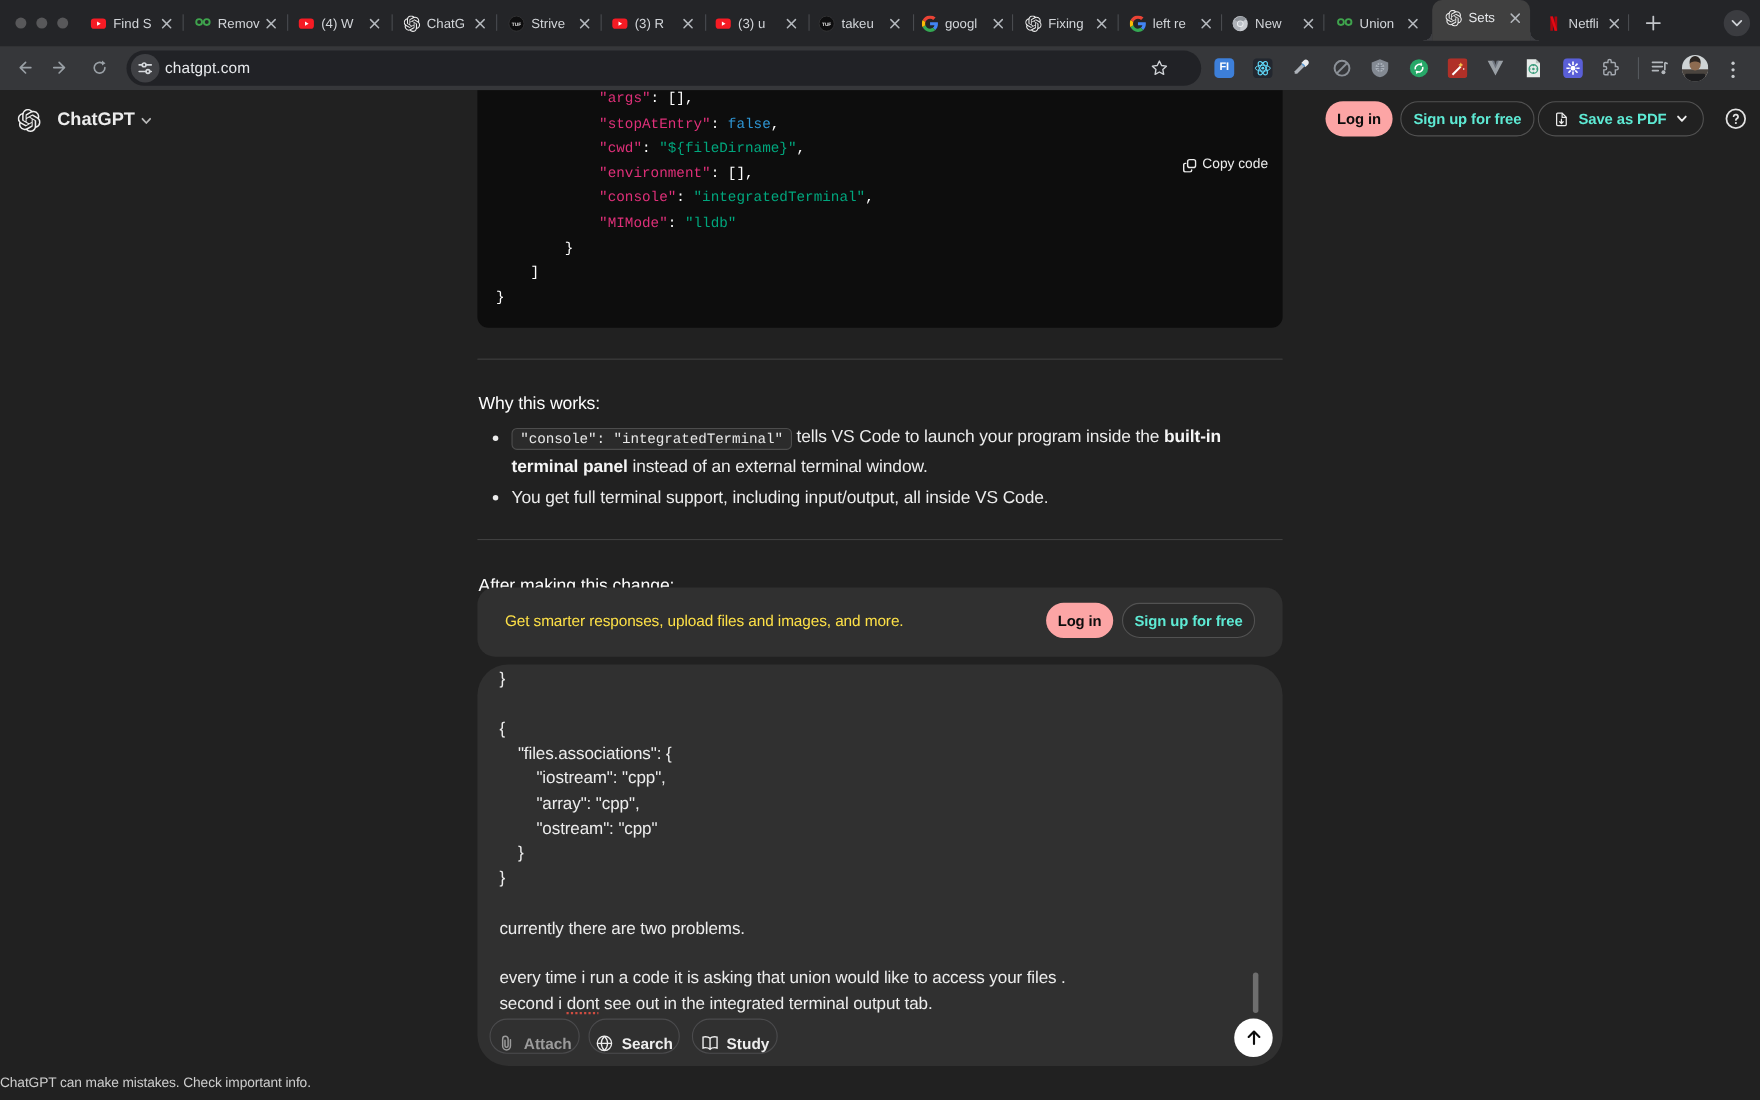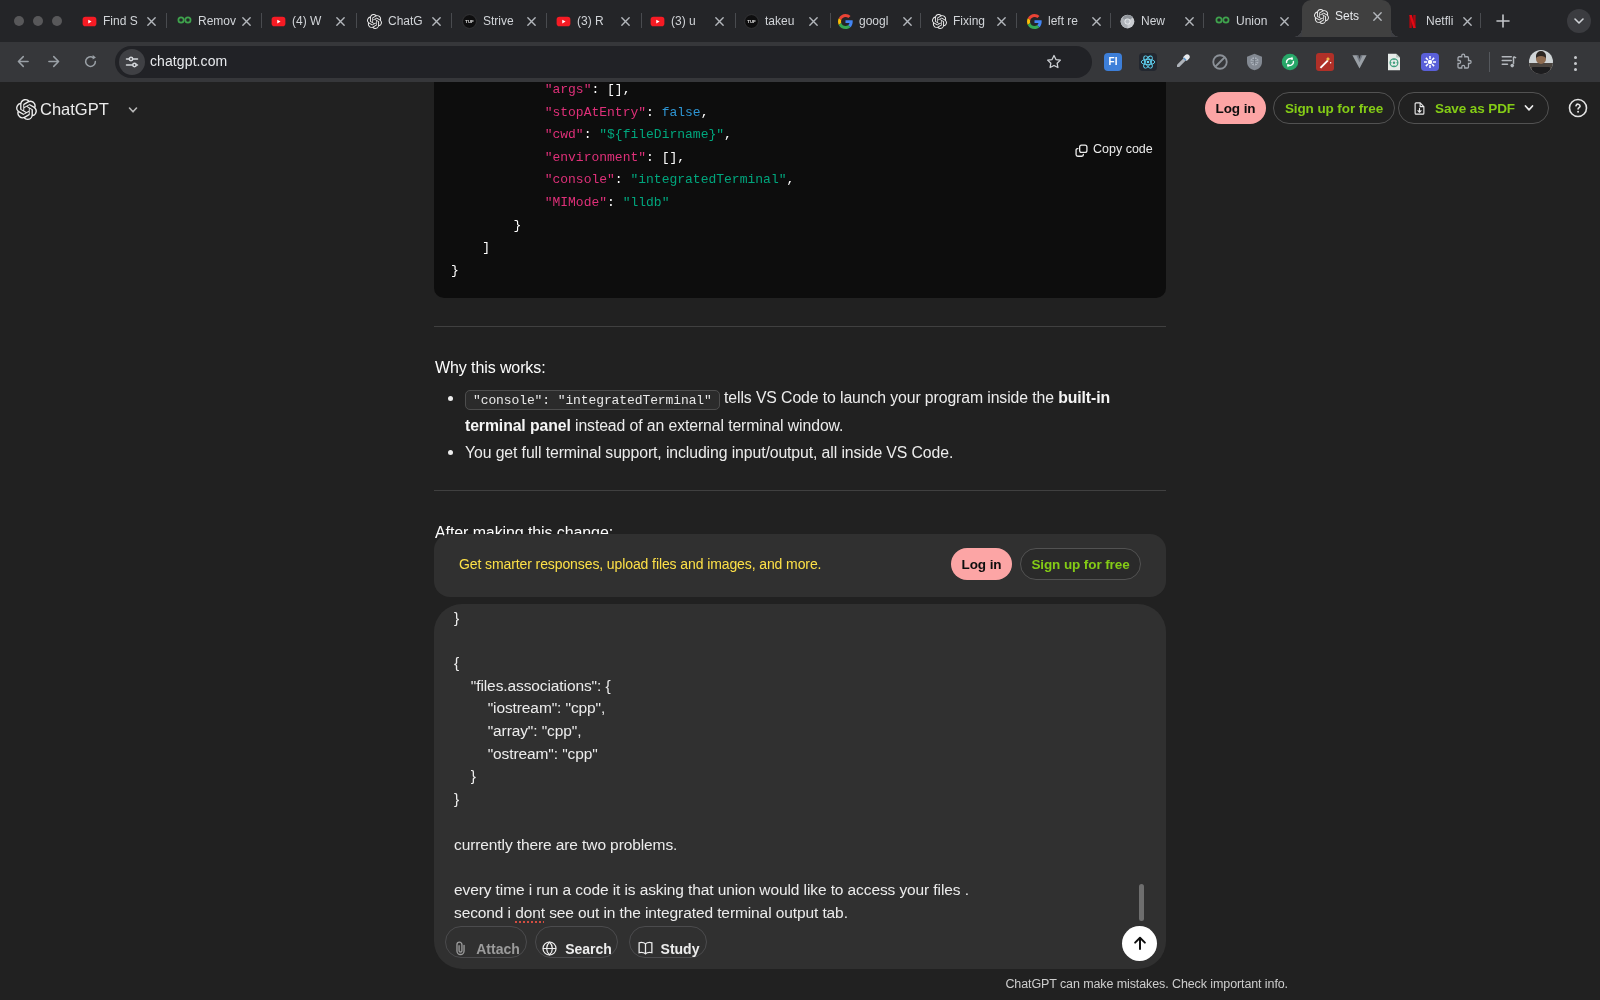--- a/index.html
+++ b/index.html
@@ -30,21 +30,21 @@
 .h3{position:absolute;font-size:16px;font-weight:400;color:#fdfdfd;line-height:24px;letter-spacing:-0.1px}
 .bodytx{font-size:15.8px;line-height:25.4px;letter-spacing:-0.1px;color:#ececec}
 .dot{position:absolute;width:5.5px;height:5.5px;border-radius:50%;background:#ececec}
 .icode{font-family:"Liberation Mono",monospace;font-size:13px;background:#2b2b2b;border:1px solid #4d4d4d;border-radius:5px;padding:1.5px 7px;color:#e8e8e8}
 b{font-weight:700;color:#f5f5f5}
 
 #banner{position:absolute;left:434px;top:451.5px;width:732px;height:63.5px;border-radius:16px;background:#303030}
 #composer{position:absolute;left:434px;top:522px;width:732px;height:365px;border-radius:28px;background:#303030}
 #composer pre{position:absolute;left:20px;top:2.5px;font-family:"Liberation Sans",sans-serif;font-size:15.5px;line-height:22.7px;white-space:pre;color:#ececec;letter-spacing:-0.1px}
 .pillw{position:absolute;height:32px;border-radius:16px;background:#fca5a5;color:#0d0d0d;font-size:13.5px;font-weight:600;letter-spacing:-0.1px;display:flex;align-items:center;justify-content:center}
-.pillo{position:absolute;height:32px;border-radius:16px;border:1px solid #525252;color:#84cc16;font-size:13.5px;font-weight:600;letter-spacing:-0.1px;display:flex;align-items:center;justify-content:center}
+.pillo{position:absolute;height:32px;border-radius:16px;border:1px solid #525252;color:#5eead4;font-size:13.5px;font-weight:600;letter-spacing:-0.1px;display:flex;align-items:center;justify-content:center}
 .cpill{position:absolute;top:322px;height:31.5px;border-radius:16px;border:1px solid #4b4b4d;display:flex;align-items:flex-end;justify-content:center;gap:7px;font-size:14px;font-weight:600;color:#ededed}
 .sp{text-decoration:underline;text-decoration-style:dotted;text-decoration-color:#d14d41;text-decoration-thickness:2px;text-underline-offset:4px}
 </style></head>
 <body>
 <div id="win">
 <div id="tabstrip">
 <div class="light" style="left:13.8px"></div>
 <div class="light" style="left:32.8px"></div>
 <div class="light" style="left:51.8px"></div>
 <div class="tab" style="left:70px;width:95px">
@@ -364,21 +364,21 @@
 <div class="h3" style="left:435px;top:274px">Why this works:</div>
 <div class="dot" style="left:447.5px;top:313.5px"></div>
 <div class="dot" style="left:447.5px;top:367.5px"></div>
 <div class="abs bodytx" style="left:465px;top:303.4px;width:660px"><span class="icode">"console": "integratedTerminal"</span> tells VS Code to launch your program inside the <b>built-in</b><br><b>terminal panel</b> instead of an external terminal window.</div>
 <div class="abs bodytx" style="left:465px;top:357.8px">You get full terminal support, including input/output, all inside VS Code.</div>
 <div class="hr" style="top:408.4px"></div>
 <div class="h3" style="left:435px;top:438.9px">After making this change:</div>
 <svg class="abs" style="left:16px;top:17px" width="21" height="21" viewBox="0 0 24 24">
         <path fill="#ededed" d="M22.2819 9.8211a5.9847 5.9847 0 0 0-.5157-4.9108 6.0462 6.0462 0 0 0-6.5098-2.9A6.0651 6.0651 0 0 0 4.9807 4.1818a5.9847 5.9847 0 0 0-3.9977 2.9 6.0462 6.0462 0 0 0 .7427 7.0966 5.98 5.98 0 0 0 .511 4.9107 6.051 6.051 0 0 0 6.5146 2.9001A5.9847 5.9847 0 0 0 13.2599 24a6.0557 6.0557 0 0 0 5.7718-4.2058 5.9894 5.9894 0 0 0 3.9977-2.9001 6.0557 6.0557 0 0 0-.7475-7.073zm-9.022 12.6081a4.4755 4.4755 0 0 1-2.8764-1.0408l.1419-.0804 4.7783-2.7582a.7948.7948 0 0 0 .3927-.6813v-6.7369l2.02 1.1686a.071.071 0 0 1 .038.0615v5.5826a4.504 4.504 0 0 1-4.4945 4.4849zm-9.6607-4.1254a4.4708 4.4708 0 0 1-.5346-3.0137l.142.0852 4.783 2.7582a.7712.7712 0 0 0 .7806 0l5.8428-3.3685v2.3324a.0804.0804 0 0 1-.0332.0615L9.74 19.9502a4.4992 4.4992 0 0 1-6.1408-1.6464zM2.3408 7.8956a4.485 4.485 0 0 1 2.3655-1.9728V11.6a.7664.7664 0 0 0 .3879.6765l5.8144 3.3543-2.0201 1.1685a.0757.0757 0 0 1-.071 0l-4.8303-2.7865A4.504 4.504 0 0 1 2.3408 7.8956zm16.5963 3.8558L13.1038 8.364 15.1192 7.2a.0757.0757 0 0 1 .071 0l4.8303 2.7913a4.4944 4.4944 0 0 1-.6765 8.1042v-5.6772a.79.79 0 0 0-.407-.667zm2.0107-3.0231l-.142-.0852-4.7735-2.7818a.7759.7759 0 0 0-.7854 0L9.409 9.2297V6.8974a.0662.0662 0 0 1 .0284-.0615l4.8303-2.7866a4.4992 4.4992 0 0 1 6.6802 4.66zM8.3065 12.863l-2.02-1.1638a.0804.0804 0 0 1-.038-.0567V6.0742a4.4992 4.4992 0 0 1 7.3757-3.4537l-.142.0805L8.704 5.459a.7948.7948 0 0 0-.3927.6813zm1.0976-2.3654l2.602-1.4998 2.6069 1.4998v2.9994l-2.5974 1.4997-2.6067-1.4997z"></path>
       </svg>
-<div class="abs" style="left:40px;top:16px;font-size:16.5px;font-weight:400;color:#ececec;line-height:22px">ChatGPT</div>
+<div class="abs" style="left:52px;top:16px;font-size:16.5px;font-weight:700;color:#ececec;line-height:22px">ChatGPT</div>
 <svg class="abs" style="left:127px;top:22px" width="12" height="12" viewBox="0 0 12 12">
         <path d="M2.5 4 6 7.8 9.5 4" stroke="#b8b8b8" stroke-width="1.6" fill="none" stroke-linecap="round" stroke-linejoin="round"></path>
       </svg>
 <div class="pillw" style="left:1205px;top:10px;width:61px">Log in</div>
 <div class="pillo" style="left:1273px;top:10px;width:122px">Sign up for free</div>
 <div class="pillo" style="left:1398px;top:10px;width:151px;gap:8px"><svg width="15" height="15" viewBox="0 0 24 24" fill="none" stroke="#ececec" stroke-width="1.8">
           <path d="M13 3H6.5A1.5 1.5 0 0 0 5 4.5v15A1.5 1.5 0 0 0 6.5 21h11a1.5 1.5 0 0 0 1.5-1.5V9z"></path>
           <path d="M13 3v6h6"></path>
           <path d="M12 11.5v6M9.5 15.5l2.5 2.5 2.5-2.5" stroke-linecap="round" stroke-linejoin="round"></path>
         </svg>Save as PDF<svg width="12" height="12" viewBox="0 0 12 12">
@@ -419,14 +419,14 @@
           </svg>Search</div>
 <div class="cpill" style="left:195px;width:78px"><svg width="17" height="17" viewBox="0 0 24 24" fill="none" stroke="#ededed" stroke-width="1.8">
             <path d="M12 5.5C10.5 4 8.5 3.5 6 3.5c-1 0-2 .2-3 .5v14c1-.3 2-.5 3-.5 2.5 0 4.5.5 6 2 1.5-1.5 3.5-2 6-2 1 0 2 .2 3 .5v-14c-1-.3-2-.5-3-.5-2.5 0-4.5.5-6 2z"></path>
             <path d="M12 5.5v14"></path>
           </svg>Study</div>
 <div class="abs" style="left:688px;top:321.5px;width:35px;height:35px;border-radius:50%;background:#fff"></div>
 <svg class="abs" style="left:696.5px;top:330px" width="18" height="18" viewBox="0 0 24 24" fill="none" stroke="#0d0d0d" stroke-width="2.6" stroke-linecap="round" stroke-linejoin="round">
           <path d="M12 20V5M5.5 11.5 12 5l6.5 6.5"></path>
         </svg>
 </div>
-<div class="abs" style="left:0;top:895px;width:1288px;text-align:right;font-size:12.5px;color:#cdcdcd;letter-spacing:-0.1px">ChatGPT can make mistakes. Check important info.</div>
+<div class="abs" style="left:0;top:895px;width:1288px;text-align:left;font-size:12.5px;color:#cdcdcd;letter-spacing:-0.1px">ChatGPT can make mistakes. Check important info.</div>
 </div>
 </div>
 </body></html>

